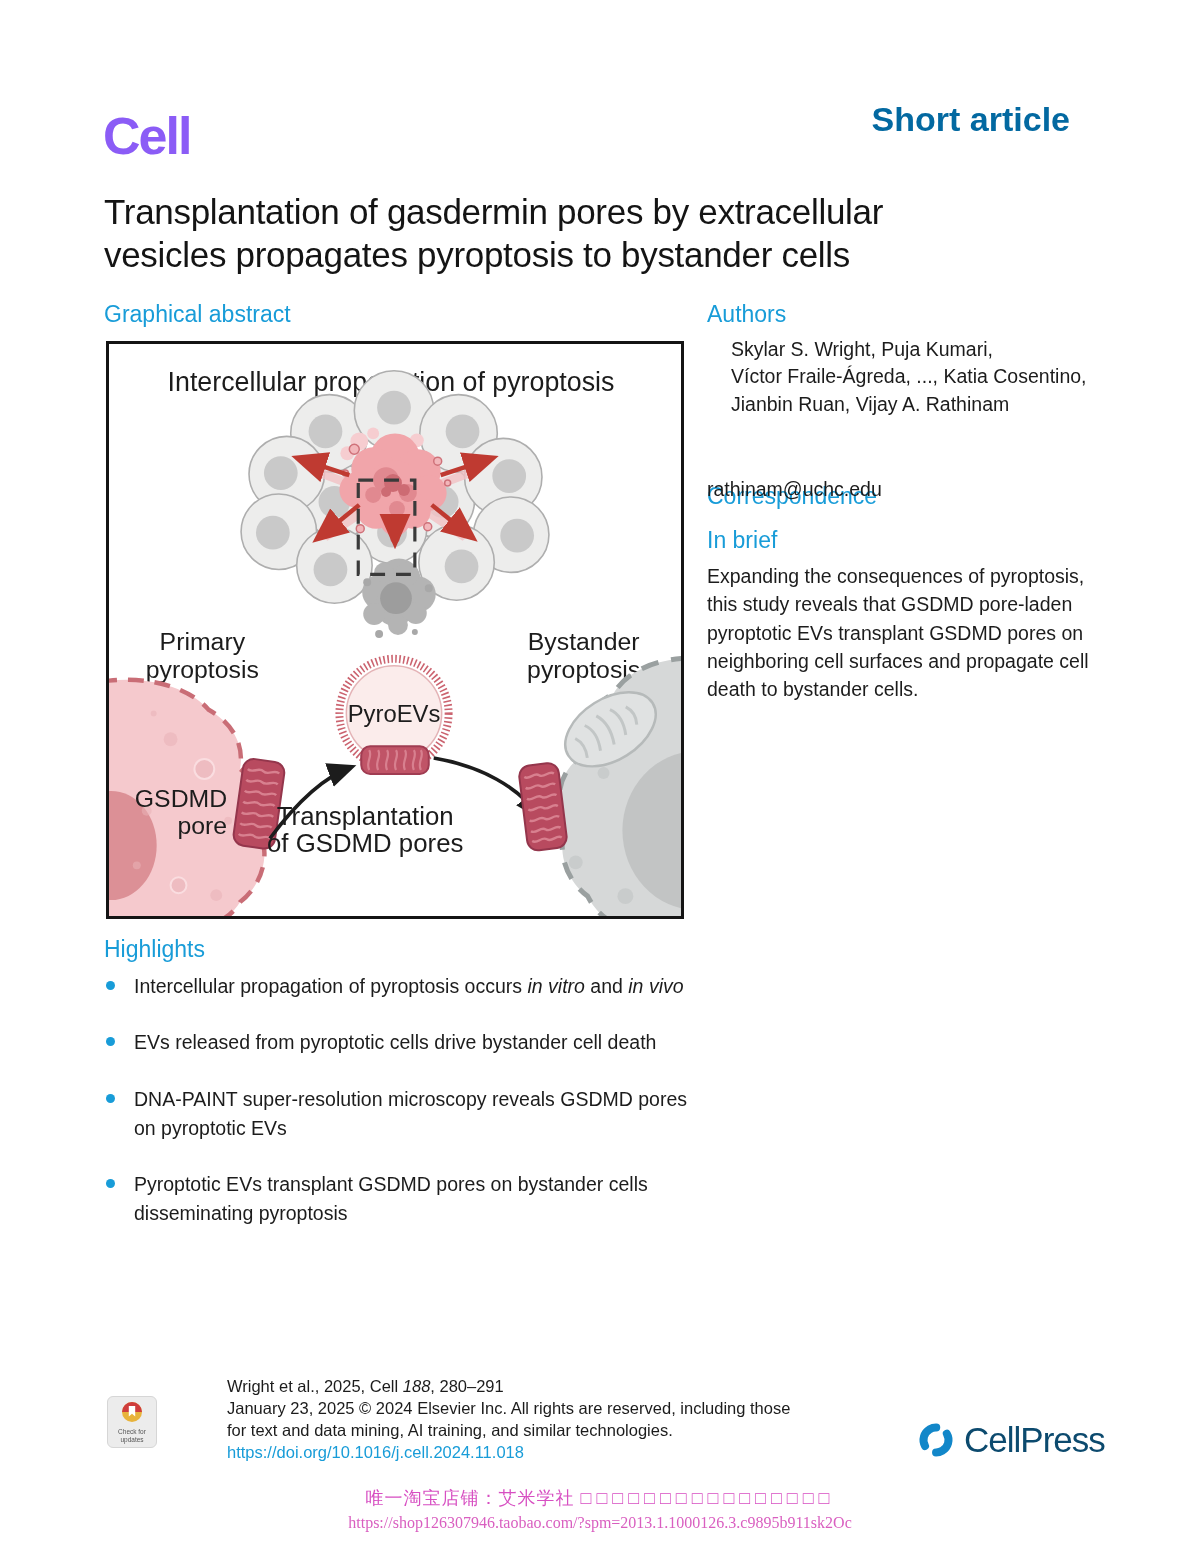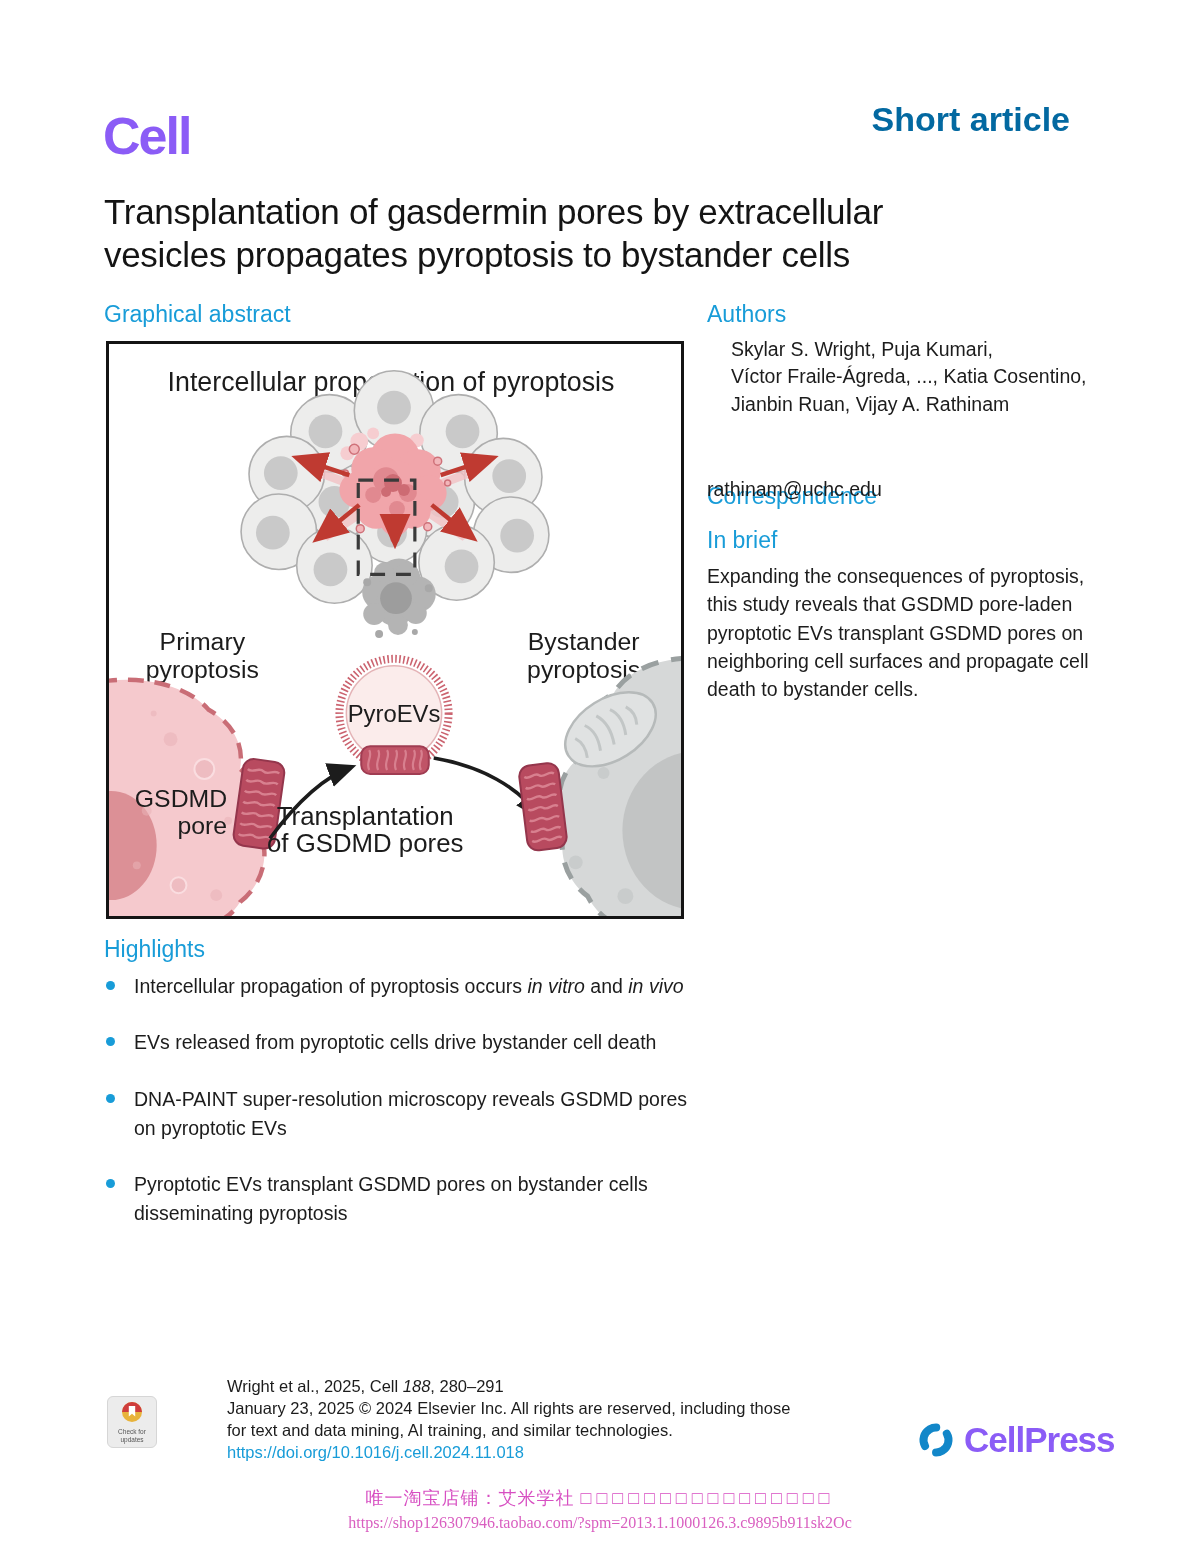--- a/index.html
+++ b/index.html
@@ -33,21 +33,21 @@
   .hl-dot{position:absolute;left:2px;top:9px;width:9px;height:9px;border-radius:50%;background:#189cd8;}
   .it{font-style:italic;}
 
   
   .badge{left:107px;top:1396px;width:48px;height:50px;background:#ececec;border:1px solid #d6d6d6;
          border-radius:6px;text-align:center;cursor:pointer;}
   .badge-label{font-size:6.5px;color:#555;line-height:1.2;display:block;margin-top:1px;}
   .citation{left:203px;top:1376px;font-size:16.5px;line-height:1.33;color:#1c1c1c;margin-left:24px;}
   .doi-link{color:#189cd8;text-decoration:none;}
   .cellpress{left:916px;top:1420px;display:flex;align-items:center;gap:8px;}
-  .cellpress-text{font-size:35px;font-weight:bold;color:#8b5cf6;letter-spacing:-1px;}
+  .cellpress-text{font-size:35px;font-weight:normal;color:#0c4a6e;letter-spacing:-1px;}
 
   
   .wm{left:0;top:1486px;width:100%;text-align:center;color:#d74fc2;}
   .wm-line1{font-size:18px;letter-spacing:1px;}
   .wm-boxes{letter-spacing:5px;}
   .wm-url{font-size:16px;color:#d95fc0;text-decoration:none;display:inline-block;margin-top:4px;
           font-family:"Liberation Serif",serif;}
 
   svg text{font-family:"Liberation Sans",sans-serif;fill:#1c1c1c;}
 </style>

